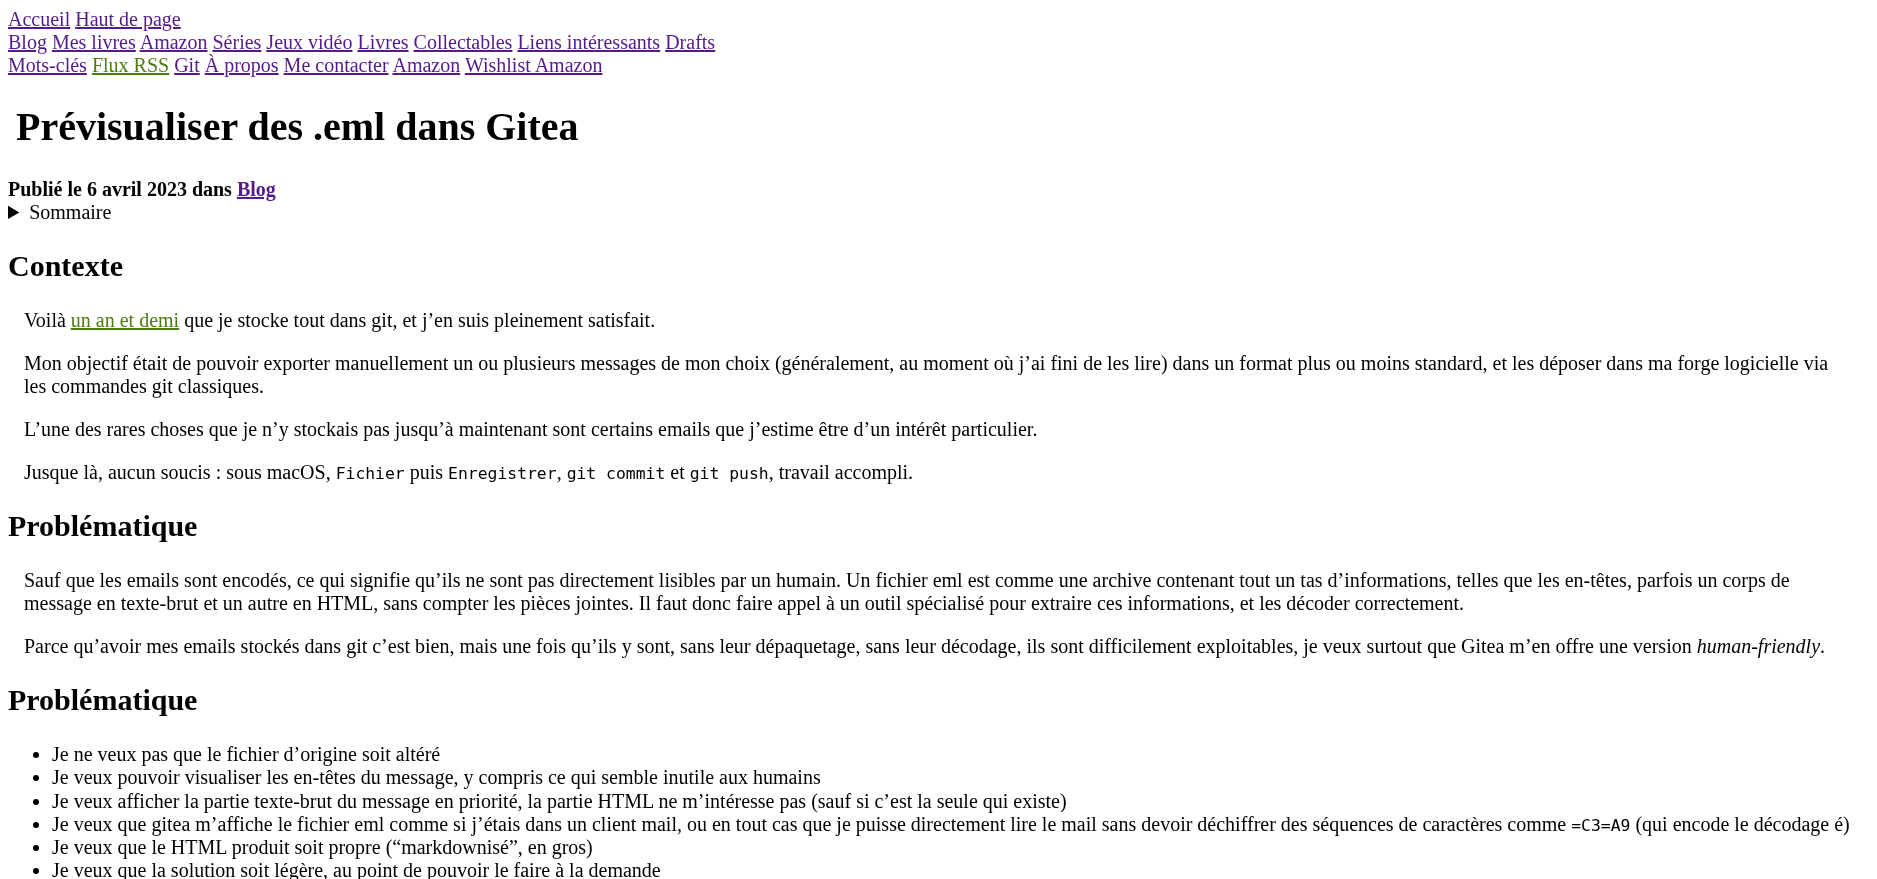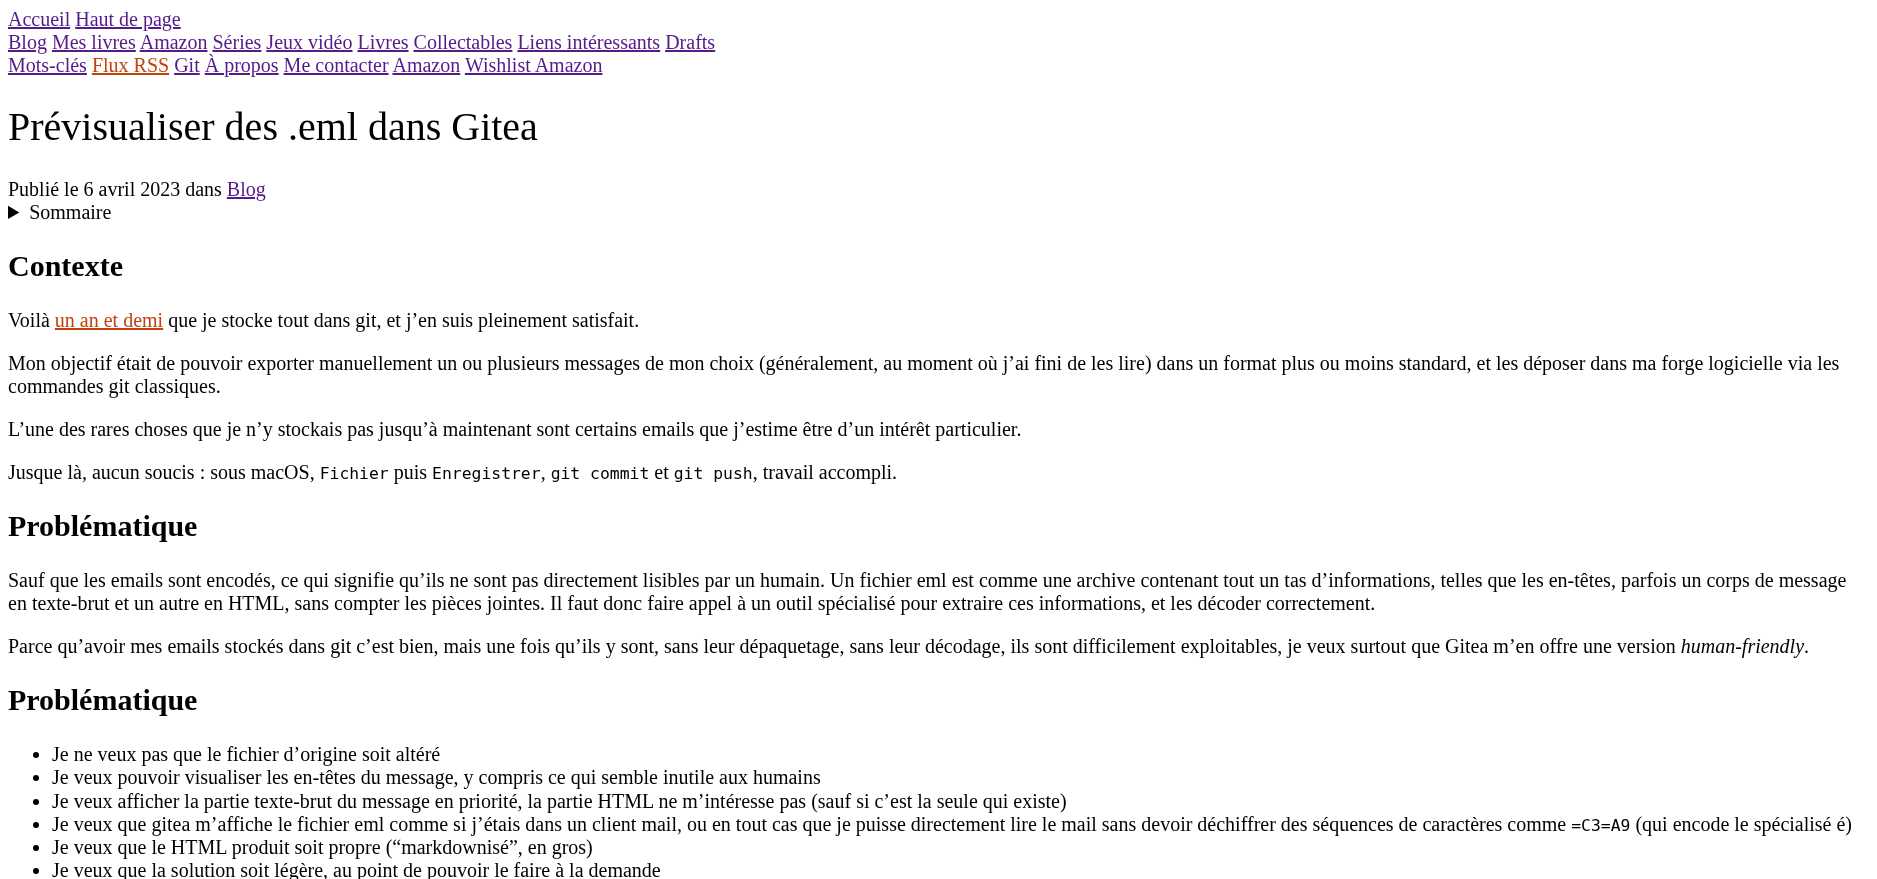--- a/index.html
+++ b/index.html
@@ -8,34 +8,34 @@
   }
   body {
     margin: 8px;
     font-family: "Liberation Serif", "DejaVu Serif", serif;
     font-size: 20px;
     line-height: 1.16;
     width: 1861px;
   }
   a { text-decoration: underline; cursor: pointer; }
   a.visited-link { color: #551a8b; }
-  a.new-link { color: #c2410c; }
+  a.new-link { color: #4d7c0f; }
   nav .nav-row { margin: 0; }
   h1 {
     font-size: 2em;
-    font-weight: normal;
-    margin: 0.67em 0;
+    font-weight: bold;
+    margin: 0.67em 8px;
   }
   h2 {
     font-size: 1.5em;
     font-weight: bold;
     margin: 0.83em 0;
   }
-  p { margin: 1em 0; }
-  p.published { margin: 1em 0 0 0; }
+  p { margin: 1em 16px; }
+  p.published { margin: 1em 0 0 0; font-weight: bold; }
   details { margin: 0; }
   summary { cursor: pointer; }
   code {
     font-family: "DejaVu Sans Mono", "Liberation Mono", monospace;
     font-size: 0.82em;
   }
   ul.prerog-list {
     margin: 1em 0;
     padding-left: 44px;
     list-style-type: disc;
@@ -95,18 +95,18 @@
     <p>Sauf que les emails sont encodés, ce qui signifie qu’ils ne sont pas directement lisibles par un humain. Un fichier eml est comme une archive contenant tout un tas d’informations, telles que les en-têtes, parfois un corps de message en texte-brut et un autre en HTML, sans compter les pièces jointes. Il faut donc faire appel à un outil spécialisé pour extraire ces informations, et les décoder correctement.</p>
     <p><span>Parce qu’avoir mes emails stockés dans git c’est bien, mais une fois qu’ils y sont, sans leur dépaquetage, sans leur décodage, ils sont difficilement exploitables, je veux surtout que Gitea m’en offre une version </span><em>human-friendly</em><span>.</span></p>
   </section>
 
   <section>
     <h2>Problématique</h2>
     <ul class="prerog-list">
       <li>Je ne veux pas que le fichier d’origine soit altéré</li>
       <li>Je veux pouvoir visualiser les en-têtes du message, y compris ce qui semble inutile aux humains</li>
       <li>Je veux afficher la partie texte-brut du message en priorité, la partie HTML ne m’intéresse pas (sauf si c’est la seule qui existe)</li>
-      <li><span>Je veux que gitea m’affiche le fichier eml comme si j’étais dans un client mail, ou en tout cas que je puisse directement lire le mail sans devoir déchiffrer des séquences de caractères comme </span><code>=C3=A9</code><span> (qui encode le spécialisé é)</span></li>
+      <li><span>Je veux que gitea m’affiche le fichier eml comme si j’étais dans un client mail, ou en tout cas que je puisse directement lire le mail sans devoir déchiffrer des séquences de caractères comme </span><code>=C3=A9</code><span> (qui encode le décodage é)</span></li>
       <li>Je veux que le HTML produit soit propre (“markdownisé”, en gros)</li>
       <li>Je veux que la solution soit légère, au point de pouvoir le faire à la demande</li>
     </ul>
   </section>
 </main>
 
 </body></html>

